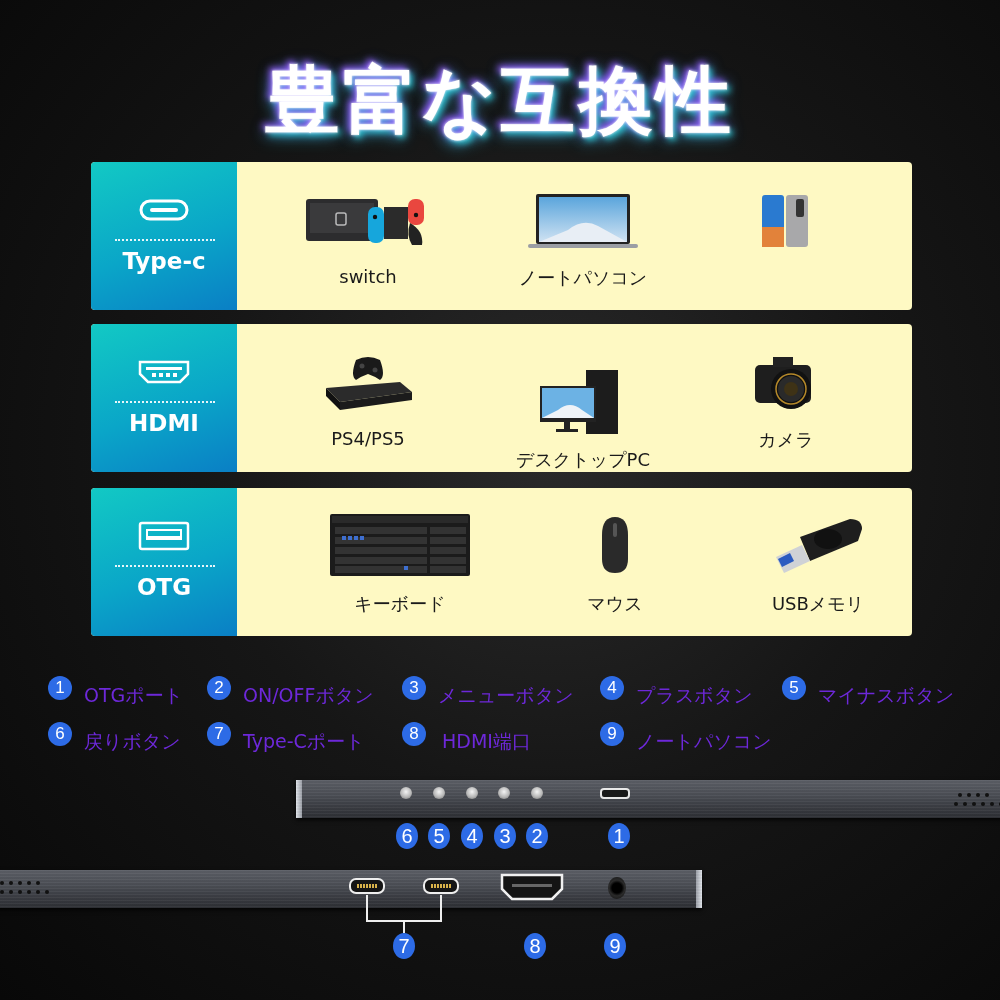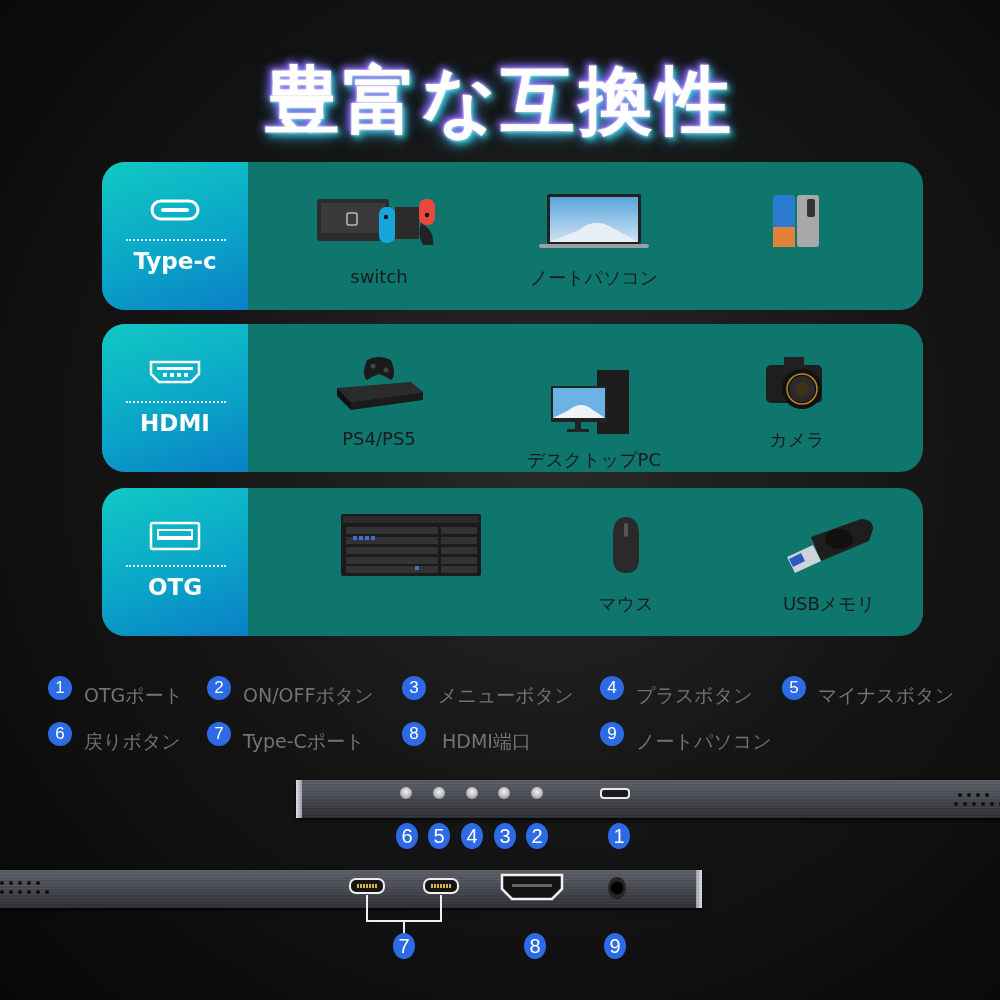--- a/index.html
+++ b/index.html
@@ -21,22 +21,22 @@
       0 0 3px #fff,
       -3px -3px 6px rgba(150, 90, 255, 0.9),
       3px 3px 6px rgba(40, 220, 220, 0.9),
       0 0 14px rgba(120, 100, 255, 0.7),
       0 4px 16px rgba(40, 220, 220, 0.6);
     font-family: "DejaVu Sans", sans-serif;
   }
 
   
   .card {
-    position: absolute; left: 102px; width: 821px; height: 148px;
-    border-radius: 23px; background: #0f766e; overflow: hidden;
+    position: absolute; left: 91px; width: 821px; height: 148px;
+    border-radius: 4px; background: #fef9c3; overflow: hidden;
     display: flex;
   }
   .card .side {
     width: 146px; height: 100%;
     background: linear-gradient(160deg, #12c9c4 0%, #0aa6c8 55%, #0a7fc5 100%);
     display: flex; flex-direction: column; align-items: center;
     position: relative;
   }
   .card .side .icon-wrap { position: absolute; top: 28px; left: 0; width: 100%; height: 40px; display: flex; justify-content: center; align-items: center; }
   .card .side .dots {
@@ -63,21 +63,21 @@
   
   .legend-item { position: absolute; display: flex; align-items: center; height: 28px; }
   .badge {
     width: 24px; height: 24px; border-radius: 50%;
     background: #2d6be6; color: #fff;
     font-size: 17px; line-height: 24px; text-align: center;
     font-family: "Liberation Sans", sans-serif;
     flex: none;
   }
   .legend-item .txt {
-    margin-left: 12px; font-size: 19px; color: #737373;
+    margin-left: 12px; font-size: 19px; color: #6d28d9;
     white-space: nowrap;
     font-family: "DejaVu Sans", sans-serif;
     margin-top: 16px;
   }
 
   
   .bar {
     position: absolute;
     background: linear-gradient(180deg, #5c5f66 0%, #4b4e55 40%, #3b3d43 70%, #2d2f34 100%);
     box-shadow: 0 2px 4px rgba(0,0,0,0.8);
@@ -280,20 +280,21 @@
           </g>
           <g fill="#3e6fd0">
               <rect x="12" y="22" width="4" height="4"></rect>
               <rect x="18" y="22" width="4" height="4"></rect>
               <rect x="24" y="22" width="4" height="4"></rect>
               <rect x="30" y="22" width="4" height="4"></rect>
               <rect x="74" y="52" width="4" height="4"></rect>
             </g>
         </svg>
       </div>
+      <div class="lbl">キーボード</div>
     </div>
     <div class="item" style="left:246px;">
       <div class="pic" style="top:22px;">
         <svg width="30" height="60" viewBox="0 0 30 60">
           <path d="M15 2 Q28 2 28 20 V44 Q28 58 15 58 Q2 58 2 44 V20 Q2 2 15 2Z" fill="#2a2a2a"></path>
           <rect x="13" y="8" width="4" height="14" rx="2" fill="#555"></rect>
         </svg>
       </div>
       <div class="lbl">マウス</div>
     </div>

